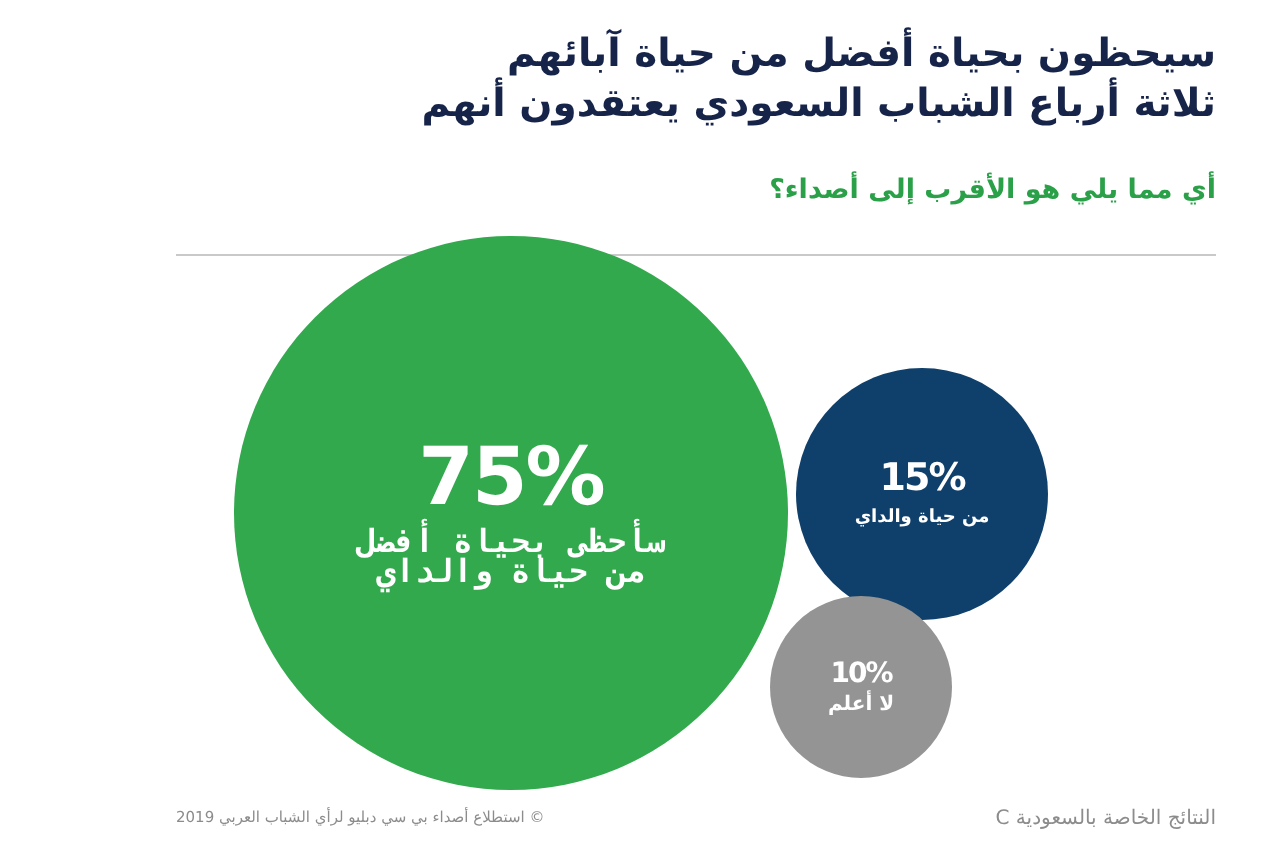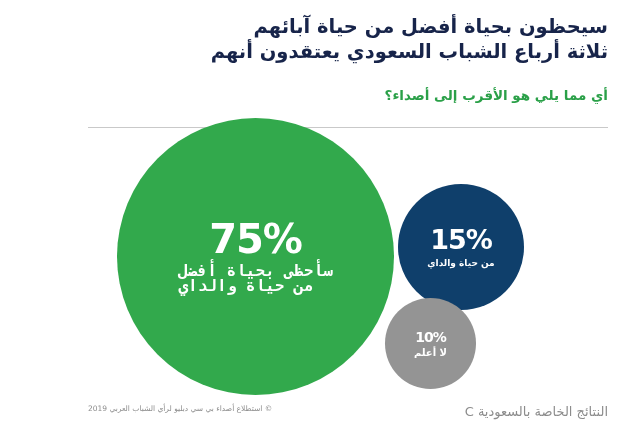--- a/index.html
+++ b/index.html
@@ -58,21 +58,21 @@
 
   
   .bubble {
     position: absolute;
     border-radius: 50%;
     display: flex;
     flex-direction: column;
     align-items: center;
     justify-content: center;
     color: #ffffff;
-    text-align: left;
+    text-align: center;
     direction: rtl;
     box-sizing: border-box;
   }
   .bubble .pct {
     font-weight: bold;
     line-height: 1;
     letter-spacing: -1px;
   }
   .bubble .lbl {
     font-weight: bold;
@@ -91,21 +91,21 @@
   #bubble-green .lbl { font-size: 16px; line-height: 15px; font-family: Liberation Mono, monospace; }
 
   
   #bubble-navy {
     left: 398px;
     top: 184px;
     width: 126px;
     height: 126px;
     background: #0f3f6b;
   }
-  #bubble-navy .pct { font-size: 27px; margin-bottom: 4px; }
+  #bubble-navy .pct { font-size: 19px; margin-bottom: 4px; }
   #bubble-navy .lbl { font-size: 9px; line-height: 12px; }
 
   
   #bubble-gray {
     left: 385px;
     top: 298px;
     width: 91px;
     height: 91px;
     background: #949494;
   }
@@ -121,21 +121,21 @@
     font-size: 7.5px;
     direction: rtl;
     text-align: left;
     white-space: nowrap;
   }
   .footer-right {
     position: absolute;
     right: 32px;
     top: 404px;
     color: #8c8c8c;
-    font-size: 13px;
+    font-size: 10px;
     direction: rtl;
     text-align: center;
     white-space: nowrap;
   }
 </style>
 </head>
 <body>
 
 <div id="page">
 

